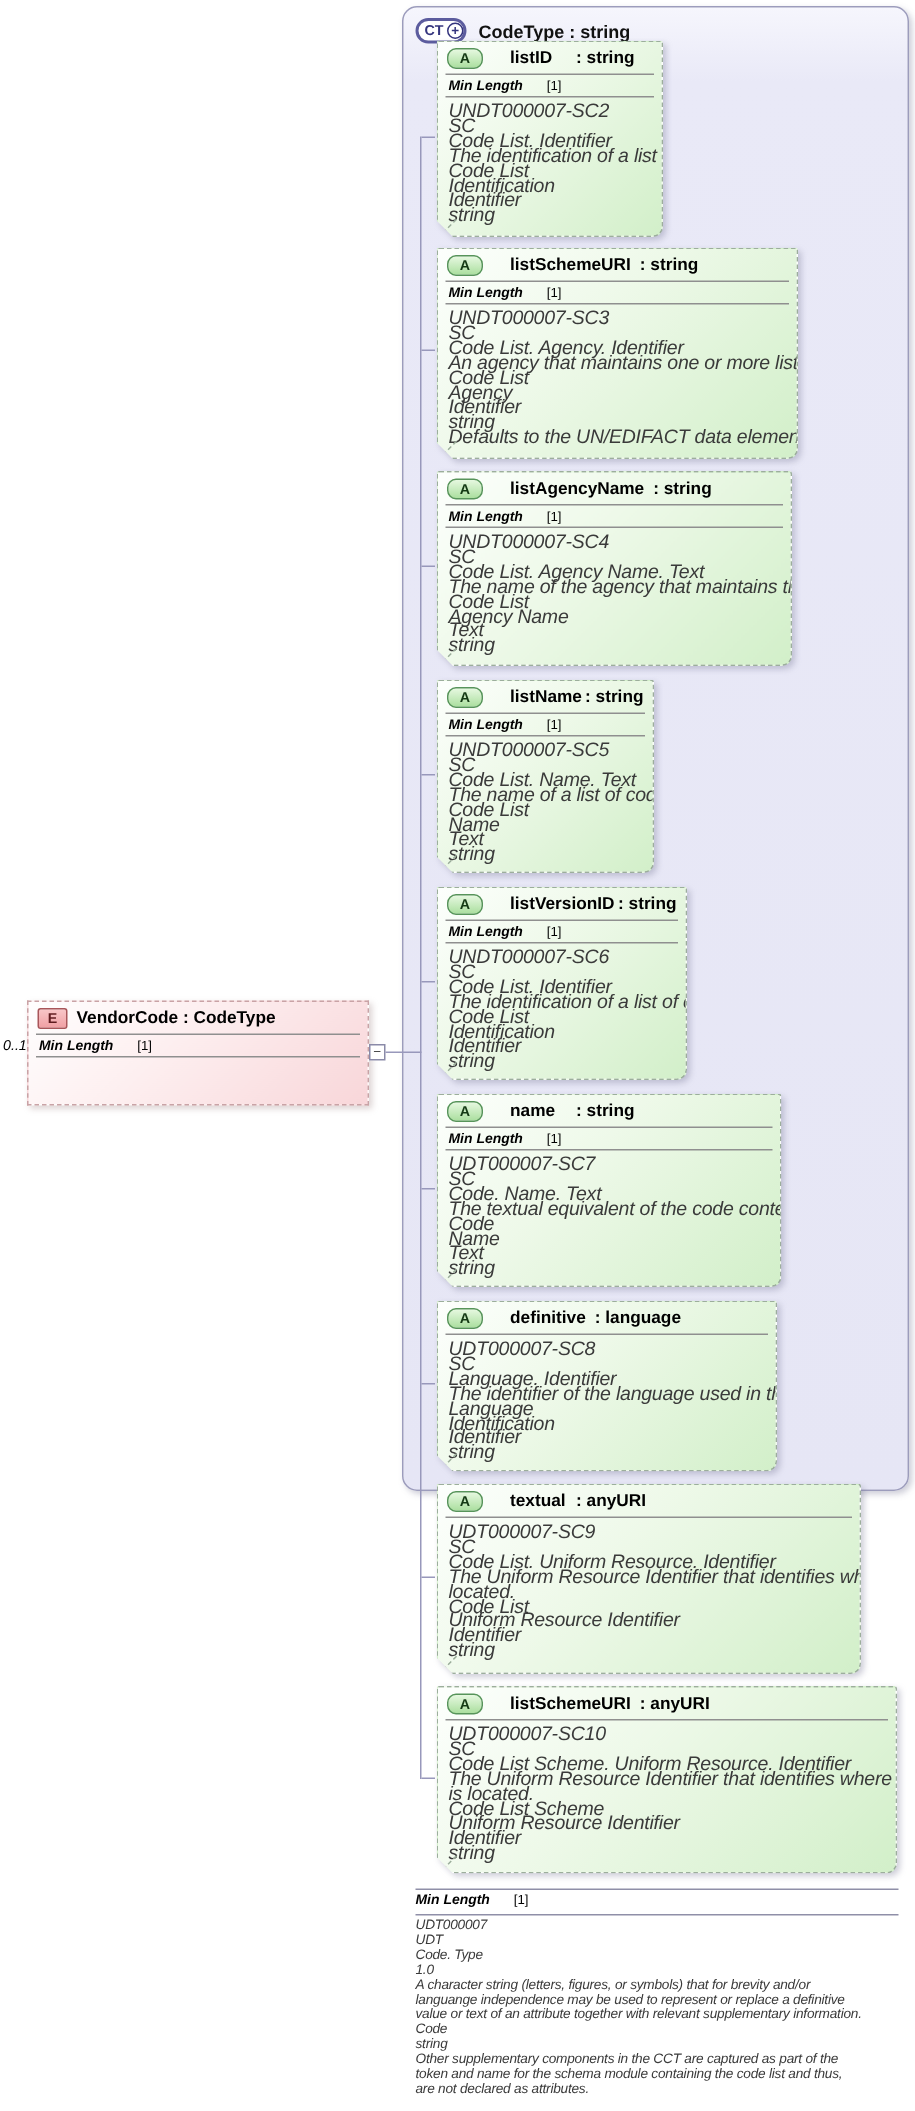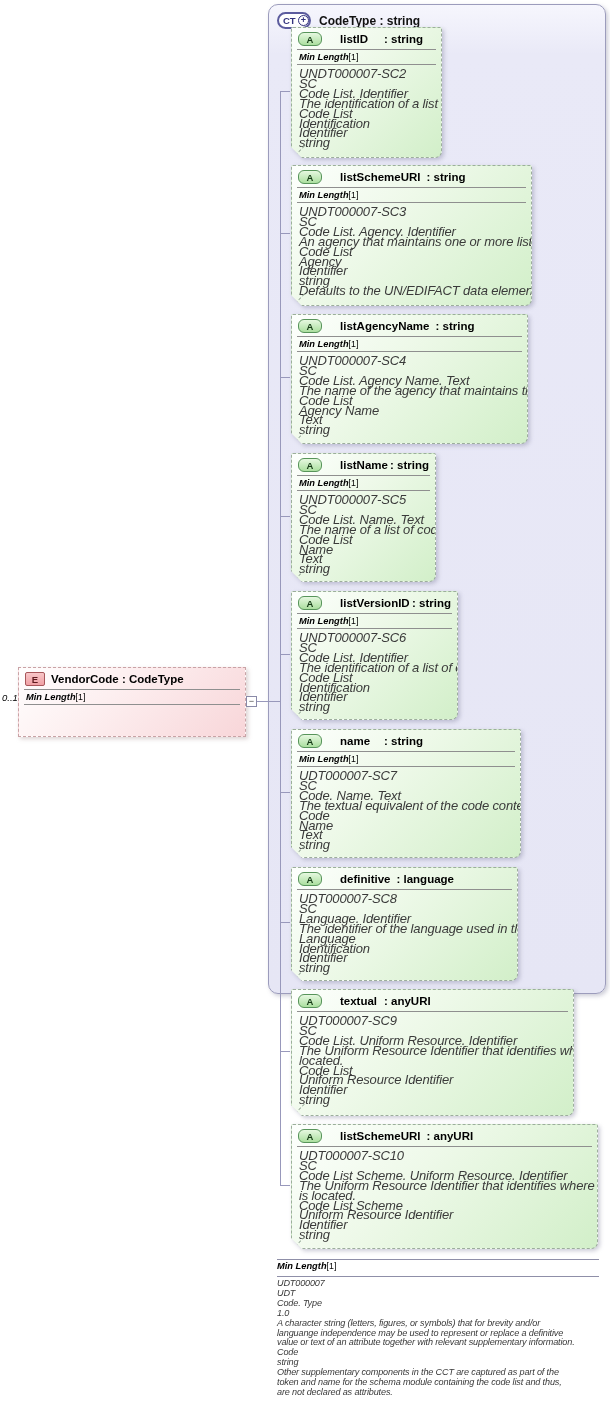--- a/index.html
+++ b/index.html
@@ -30,21 +30,21 @@
   .attr-box::after { content:""; position:absolute; left:-3px; bottom:4px; width:18px; height:0;
     border-top:1px dashed #9cae9c; transform:rotate(-45deg); }
   .attr-title { display:flex; align-items:center; gap:6px; padding:4px 6px 2px 6px;
     font-weight:bold; font-size:11.5px; white-space:nowrap; }
   .a-icon { flex:0 0 auto; width:24px; height:14px; border:1px solid #57945a; border-radius:6px;
     background:linear-gradient(180deg,#e6f8e0,#abdf9f); color:#143914;
     font-size:9.5px; font-weight:bold; display:flex; align-items:center; justify-content:center; }
   .attr-name { min-width:50px;padding-left:12px; }
   .rule { border-top:1px solid #8f8f8f; margin:1px 5px; }
   .facet-row { padding:1px 6px 1px 7px; font-size:9.3px; white-space:nowrap; }
-  .facet-name { font-weight:bold; font-style:italic; margin-right:0;text-align:right; }
+  .facet-name { font-weight:bold; font-style:italic; margin-right:16px;text-align:right; }
   .facet-val { font-size:8.8px; }
   .annot { padding:3px 7px 0 7px; font-style:italic; font-size:13px; line-height:9.9px;
     letter-spacing:-0.15px; color:#3a3a3a; white-space:pre; }
 
   
   .elem-wrap { position:absolute; left:18px; top:667px; width:228px; height:70px;
     filter:drop-shadow(2px 2px 2px rgba(140,110,110,.3)); }
   .elem-box { width:100%; height:100%; overflow:hidden;
     background:linear-gradient(135deg,#fffefe 0%, #fdeff0 40%, #f8d6d9 100%);
     border:1px dashed #c9a3a6; }

